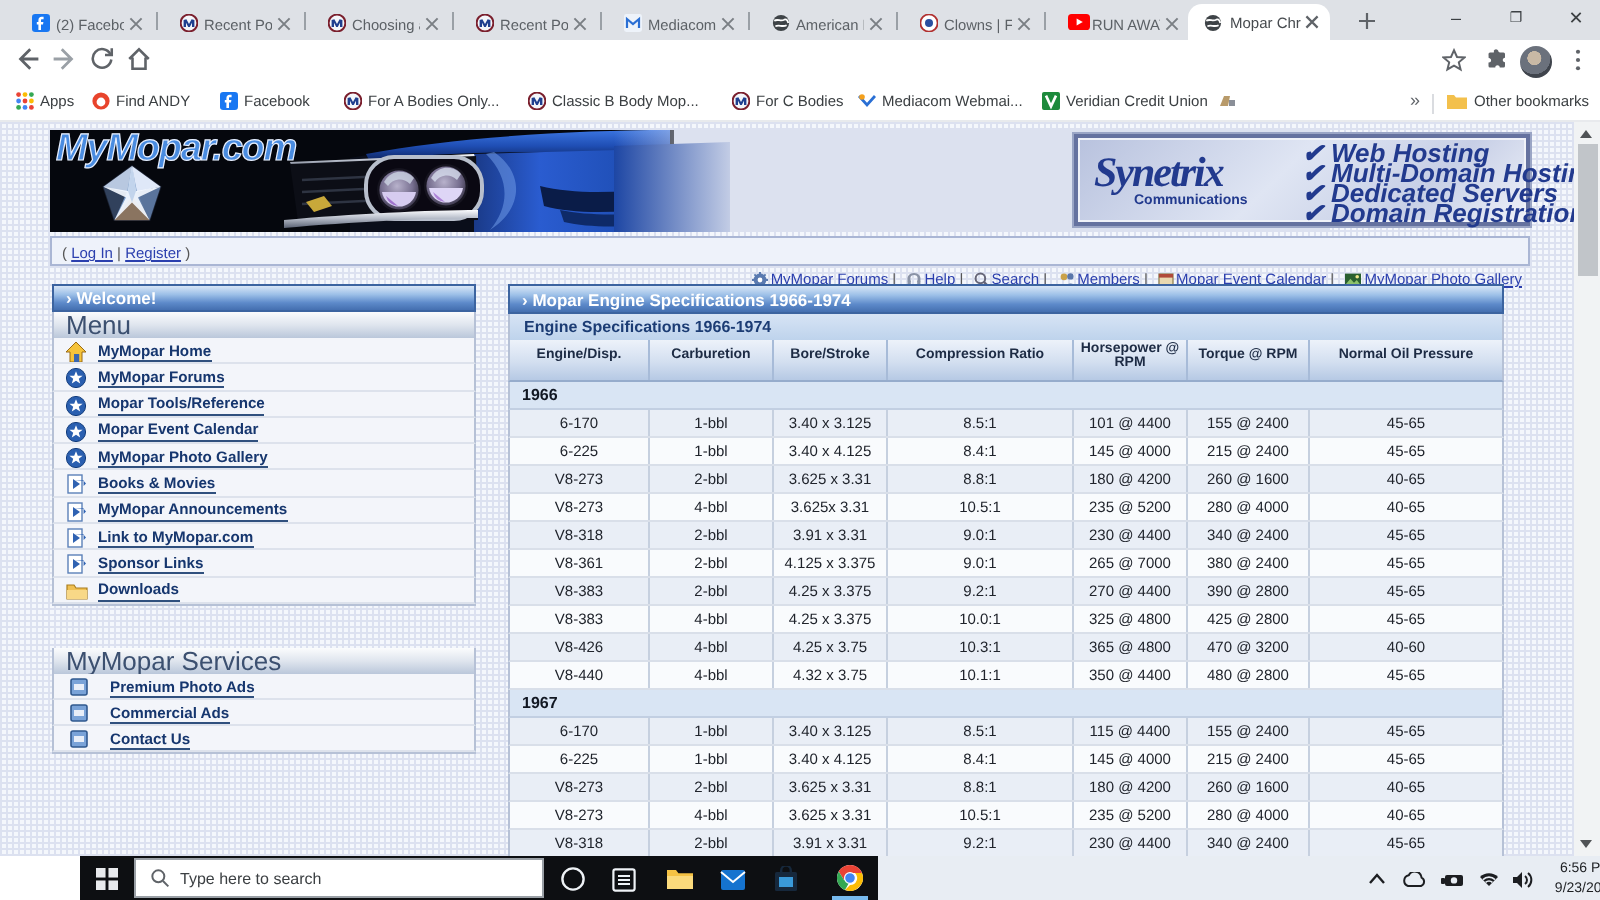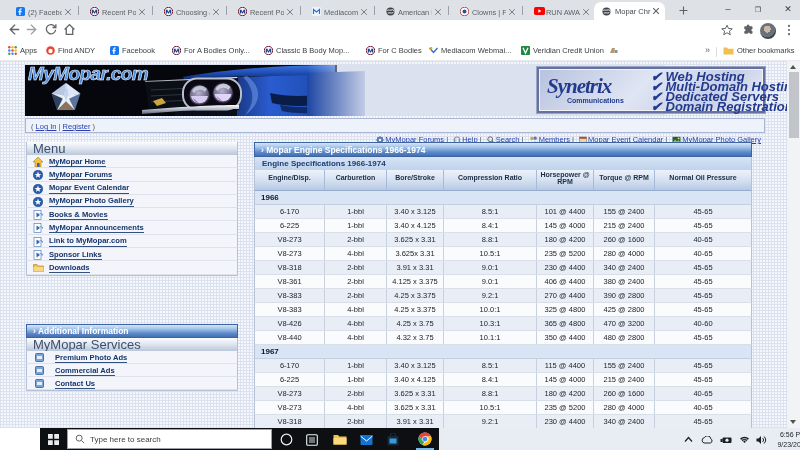--- a/index.html
+++ b/index.html
@@ -381,29 +381,34 @@
             <rect x="0.5" y="1" width="7" height="6.5" fill="#e8d8b0" stroke="#8a7a4a" stroke-width="0.6"></rect>
             <rect x="0.5" y="1" width="7" height="1.8" fill="#b04a3a"></rect>
           </svg><a>Mopar Event Calendar</a> | <svg width="9" height="8" viewBox="0 0 9 8">
             <rect x="0.5" y="0.8" width="8" height="6.4" fill="#2a6030"></rect>
             <path d="M1 6 L3.2 3.4 L5 5.4 L6.4 4 L8.4 6.6 L1 6.6 Z" fill="#8cc26a"></path>
             <circle cx="6.6" cy="2.4" r="0.9" fill="#f0e68a"></circle>
           </svg><a>MyMopar Photo Gallery</a></span>
   </div>
 
   <div id="sidebar" class="sb">
+    <div class="panelhdr"><span>› Welcome!</span></div>
     <div class="subhdr">Menu</div>
 <div class="mi"><svg width="10" height="10" viewBox="0 0 10 10">
             <path d="M0 5 L5 0 L10 5 L8 5 L8 10 L2 10 L2 5 Z" fill="#f5c33b" stroke="#9a6a14" stroke-width="0.5"></path>
             <rect x="4" y="6" width="2.6" height="4" fill="#3a66b0"></rect>
           </svg><a>MyMopar Home</a></div>
 <div class="mi"><svg width="10" height="10" viewBox="0 0 10 10">
             <circle cx="5" cy="5" r="4.8" fill="#2a5fb0" stroke="#123c7c" stroke-width="0.5"></circle>
             <path d="M5 1.6 L5.9 3.9 L8.3 3.9 L6.4 5.4 L7.1 7.8 L5 6.4 L2.9 7.8 L3.6 5.4 L1.7 3.9 L4.1 3.9 Z" fill="#fff"></path>
           </svg><a>MyMopar Forums</a></div>
+<div class="mi"><svg width="10" height="10" viewBox="0 0 10 10">
+            <circle cx="5" cy="5" r="4.8" fill="#2a5fb0" stroke="#123c7c" stroke-width="0.5"></circle>
+            <path d="M5 1.6 L5.9 3.9 L8.3 3.9 L6.4 5.4 L7.1 7.8 L5 6.4 L2.9 7.8 L3.6 5.4 L1.7 3.9 L4.1 3.9 Z" fill="#fff"></path>
+          </svg><a>Mopar Tools/Reference</a></div>
 <div class="mi"><svg width="10" height="10" viewBox="0 0 10 10">
             <circle cx="5" cy="5" r="4.8" fill="#2a5fb0" stroke="#123c7c" stroke-width="0.5"></circle>
             <path d="M5 1.6 L5.9 3.9 L8.3 3.9 L6.4 5.4 L7.1 7.8 L5 6.4 L2.9 7.8 L3.6 5.4 L1.7 3.9 L4.1 3.9 Z" fill="#fff"></path>
           </svg><a>Mopar Event Calendar</a></div>
 <div class="mi"><svg width="10" height="10" viewBox="0 0 10 10">
             <circle cx="5" cy="5" r="4.8" fill="#2a5fb0" stroke="#123c7c" stroke-width="0.5"></circle>
             <path d="M5 1.6 L5.9 3.9 L8.3 3.9 L6.4 5.4 L7.1 7.8 L5 6.4 L2.9 7.8 L3.6 5.4 L1.7 3.9 L4.1 3.9 Z" fill="#fff"></path>
           </svg><a>MyMopar Photo Gallery</a></div>
 <div class="mi"><svg width="10" height="10" viewBox="0 0 10 10">
             <rect x="1" y="0.5" width="7" height="9" fill="#fff" stroke="#5b80b8" stroke-width="0.7"></rect>
@@ -427,21 +432,20 @@
           </svg><a>Sponsor Links</a></div>
 <div class="mi"><svg width="11" height="9" viewBox="0 0 11 9">
             <path d="M0.5 1.5 L4 1.5 L5 3 L10.5 3 L10.5 8.5 L0.5 8.5 Z" fill="#f0c052" stroke="#a97c1c" stroke-width="0.6"></path>
             <path d="M0.5 4 L10.5 4 L10.5 8.5 L0.5 8.5 Z" fill="#f8d887"></path>
           </svg><a>Downloads</a></div>
 
     <div class="sbbot"></div>
   </div>
 
   <div id="sidebar2" class="sb">
-    <div class="panelhdr"><span>› Additional Information</span></div>
     <div class="subhdr">MyMopar Services</div>
 <div class="mi si"><svg width="9" height="9" viewBox="0 0 9 9">
             <rect x="0.5" y="0.5" width="8" height="8" rx="1" fill="#7aa3d8" stroke="#31598f" stroke-width="0.8"></rect>
             <rect x="2" y="3" width="5" height="3" fill="#e8eef8"></rect>
           </svg><a>Premium Photo Ads</a></div>
 <div class="mi si"><svg width="9" height="9" viewBox="0 0 9 9">
             <rect x="0.5" y="0.5" width="8" height="8" rx="1" fill="#7aa3d8" stroke="#31598f" stroke-width="0.8"></rect>
             <rect x="2" y="3" width="5" height="3" fill="#e8eef8"></rect>
           </svg><a>Commercial Ads</a></div>
 <div class="mi si"><svg width="9" height="9" viewBox="0 0 9 9">
@@ -508,21 +512,21 @@
           <span style="width:93px">9.0:1</span>
           <span style="width:57px">230 @ 4400</span>
           <span style="width:61px">340 @ 2400</span>
           <span style="width:96px">45-65</span>
         </div>
 <div class="dr e">
           <span style="width:70px">V8-361</span>
           <span style="width:62px">2-bbl</span>
           <span style="width:57px">4.125 x 3.375</span>
           <span style="width:93px">9.0:1</span>
-          <span style="width:57px">406 @ 4400</span>
+          <span style="width:57px">265 @ 7000</span>
           <span style="width:61px">380 @ 2400</span>
           <span style="width:96px">45-65</span>
         </div>
 <div class="dr o">
           <span style="width:70px">V8-383</span>
           <span style="width:62px">2-bbl</span>
           <span style="width:57px">4.25 x 3.375</span>
           <span style="width:93px">9.2:1</span>
           <span style="width:57px">270 @ 4400</span>
           <span style="width:61px">390 @ 2800</span>

